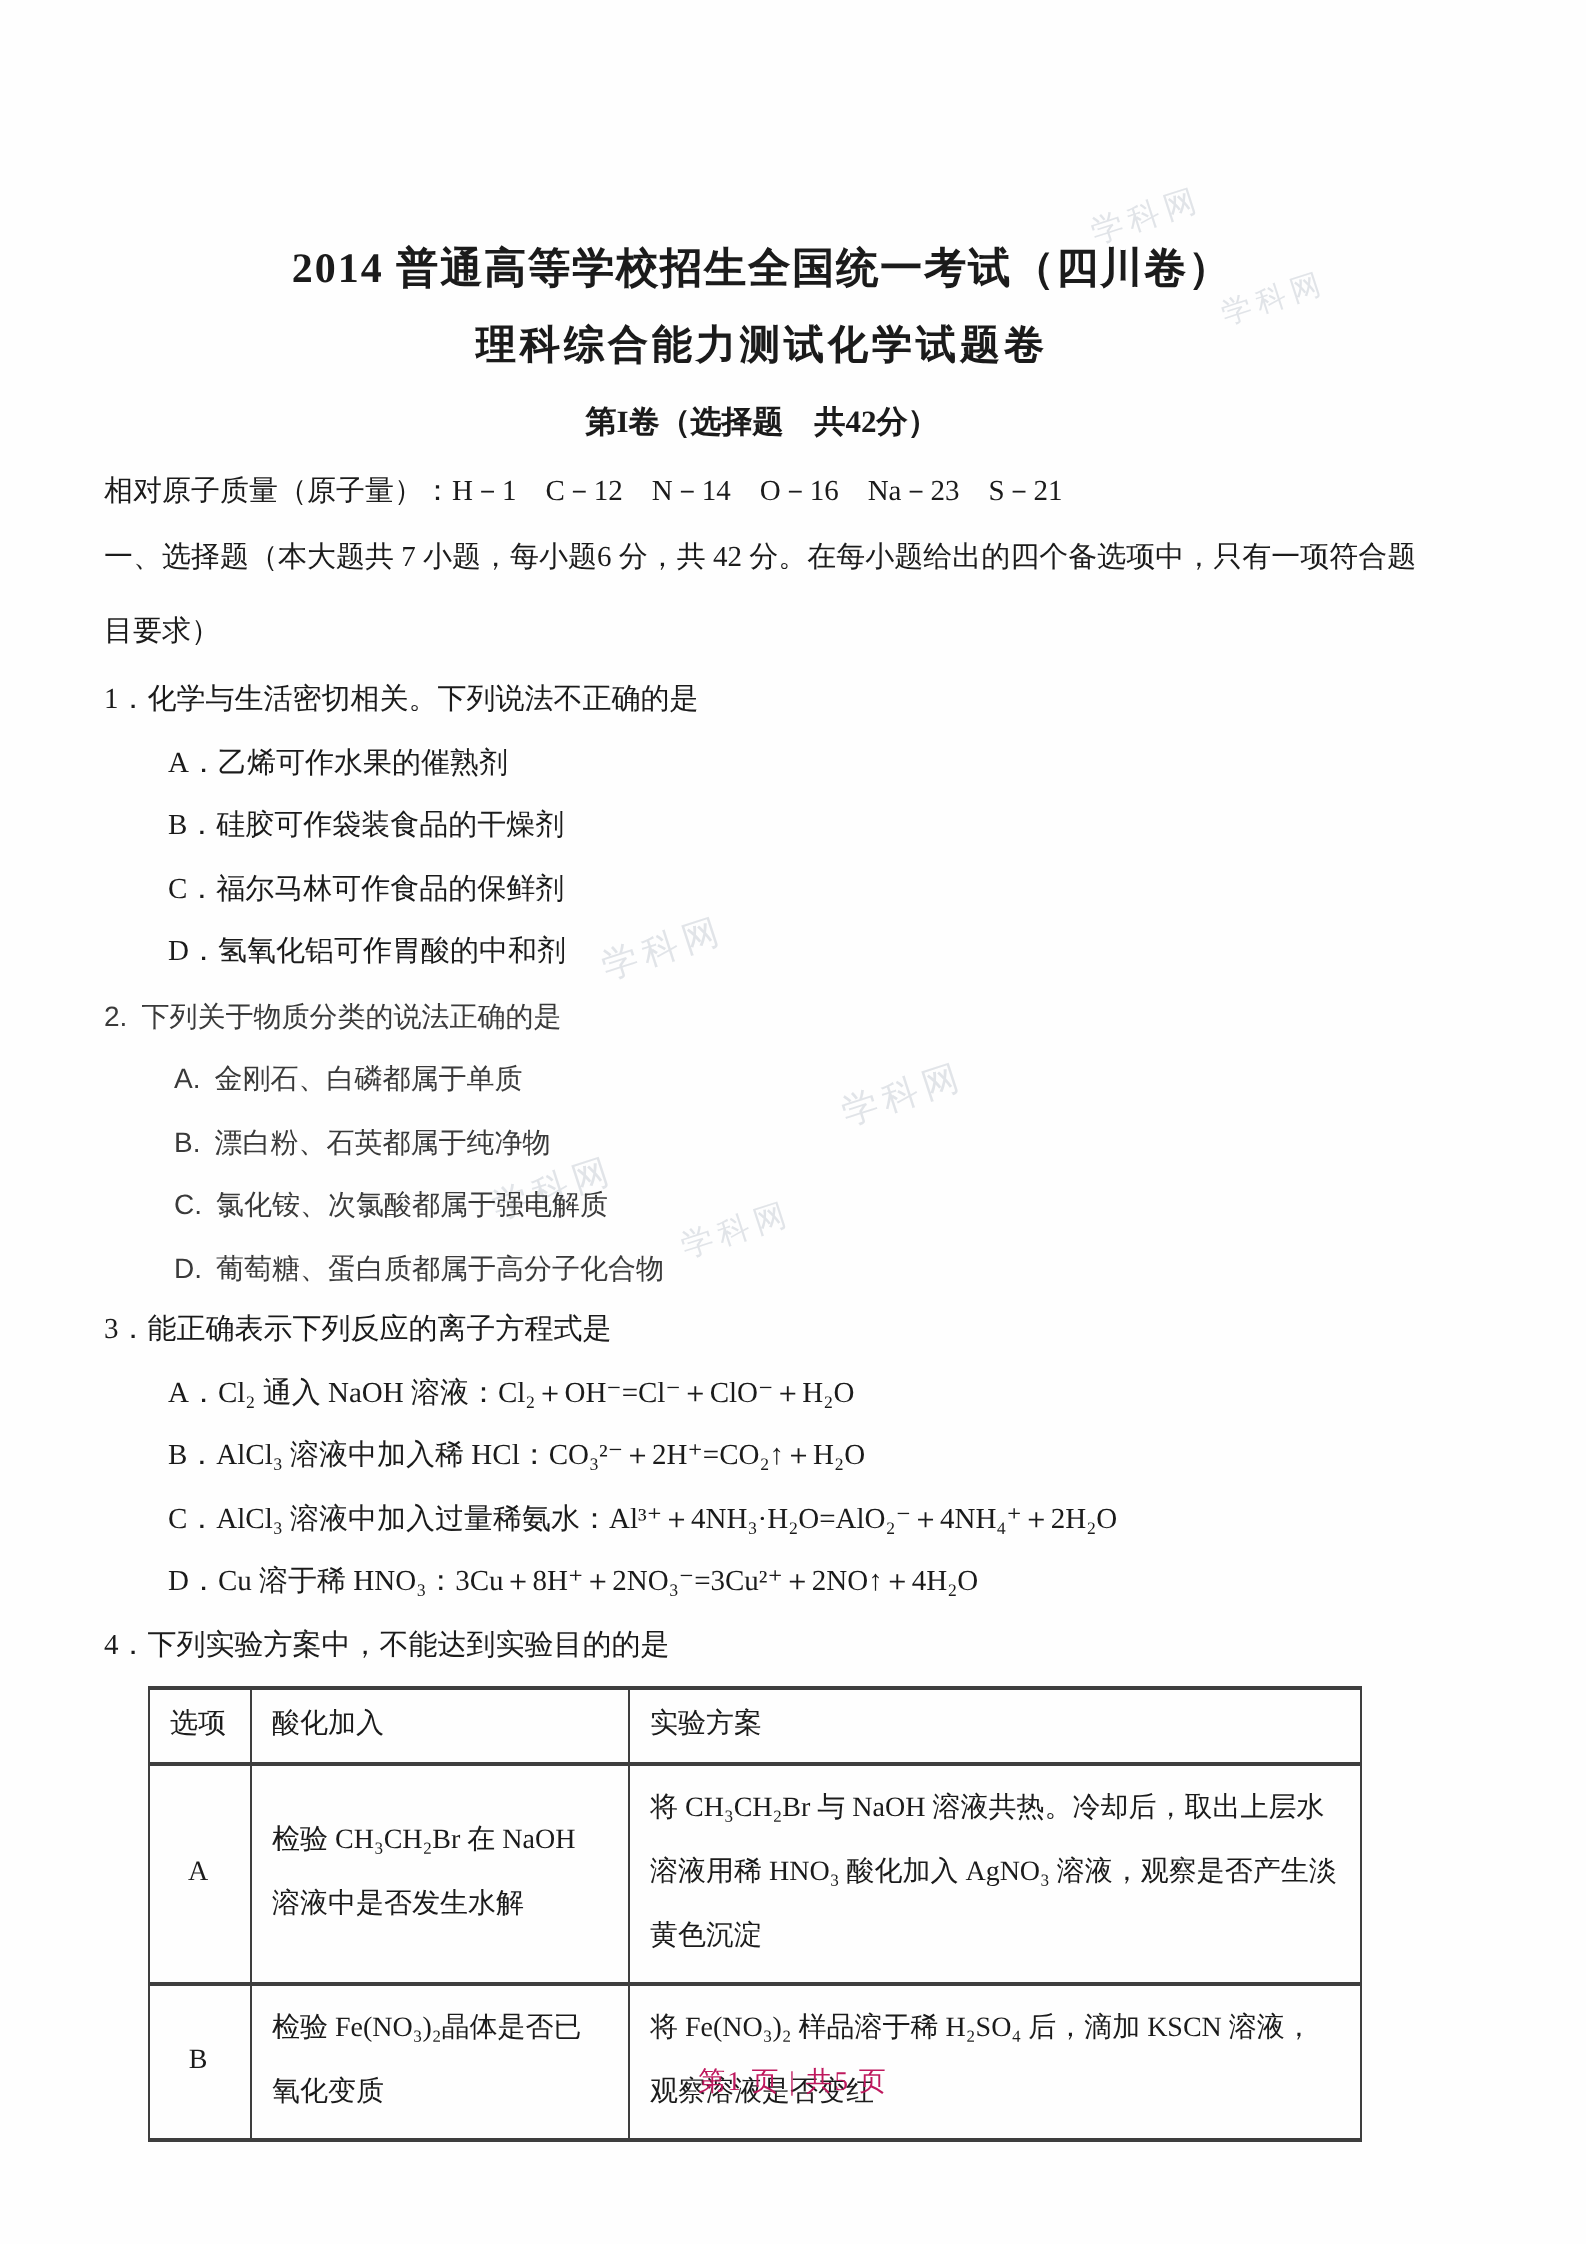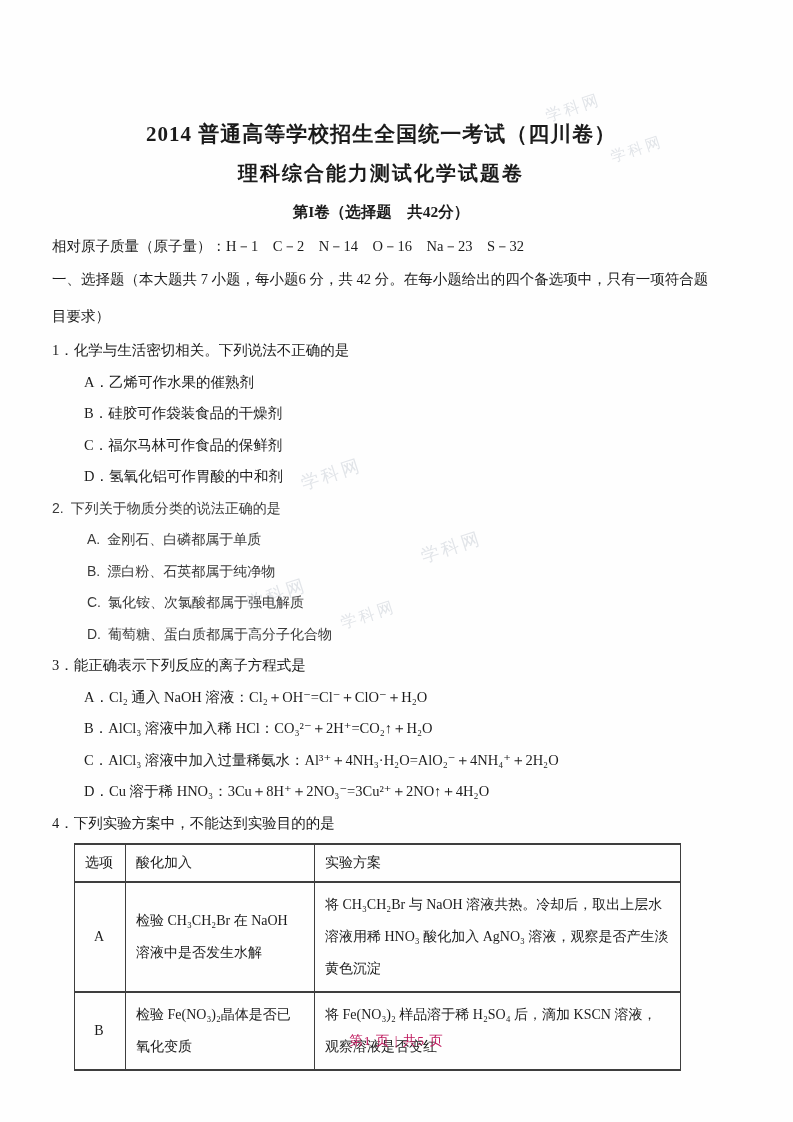--- a/index.html
+++ b/index.html
@@ -56,21 +56,21 @@
   <div class="wm" style="left:420px; top:535px; font-size:18px;">学科网</div>
   <div class="wm" style="left:245px; top:582px; font-size:18px;">学科网</div>
   <div class="wm" style="left:340px; top:605px; font-size:16px;">学科网</div>
 
   <div class="content">
 
     <div class="title1">2014 普通高等学校招生全国统一考试（四川卷）</div>
     <div class="title2">理科综合能力测试化学试题卷</div>
     <div class="section-heading">第I卷（选择题　共42分）</div>
 
-    <div class="atomic">相对原子质量（原子量）：H－1　C－2　N－14　O－16　Na－23　S－32</div>
+    <div class="atomic">相对原子质量（原子量）：H－1　C－12　N－14　O－16　Na－23　S－21</div>
     <div class="intro">一、选择题（本大题共 7 小题，每小题6 分，共 42 分。在每小题给出的四个备选项中，只有一项符合题目要求）</div>
 
     <div class="q">
       <div class="line"><span class="olabel">1．</span><span>化学与生活密切相关。下列说法不正确的是</span></div>
       <div class="line opt"><span class="olabel">A．</span><span>乙烯可作水果的催熟剂</span></div>
       <div class="line opt"><span class="olabel">B．</span><span>硅胶可作袋装食品的干燥剂</span></div>
       <div class="line opt"><span class="olabel">C．</span><span>福尔马林可作食品的保鲜剂</span></div>
       <div class="line opt"><span class="olabel">D．</span><span>氢氧化铝可作胃酸的中和剂</span></div>
     </div>
 

